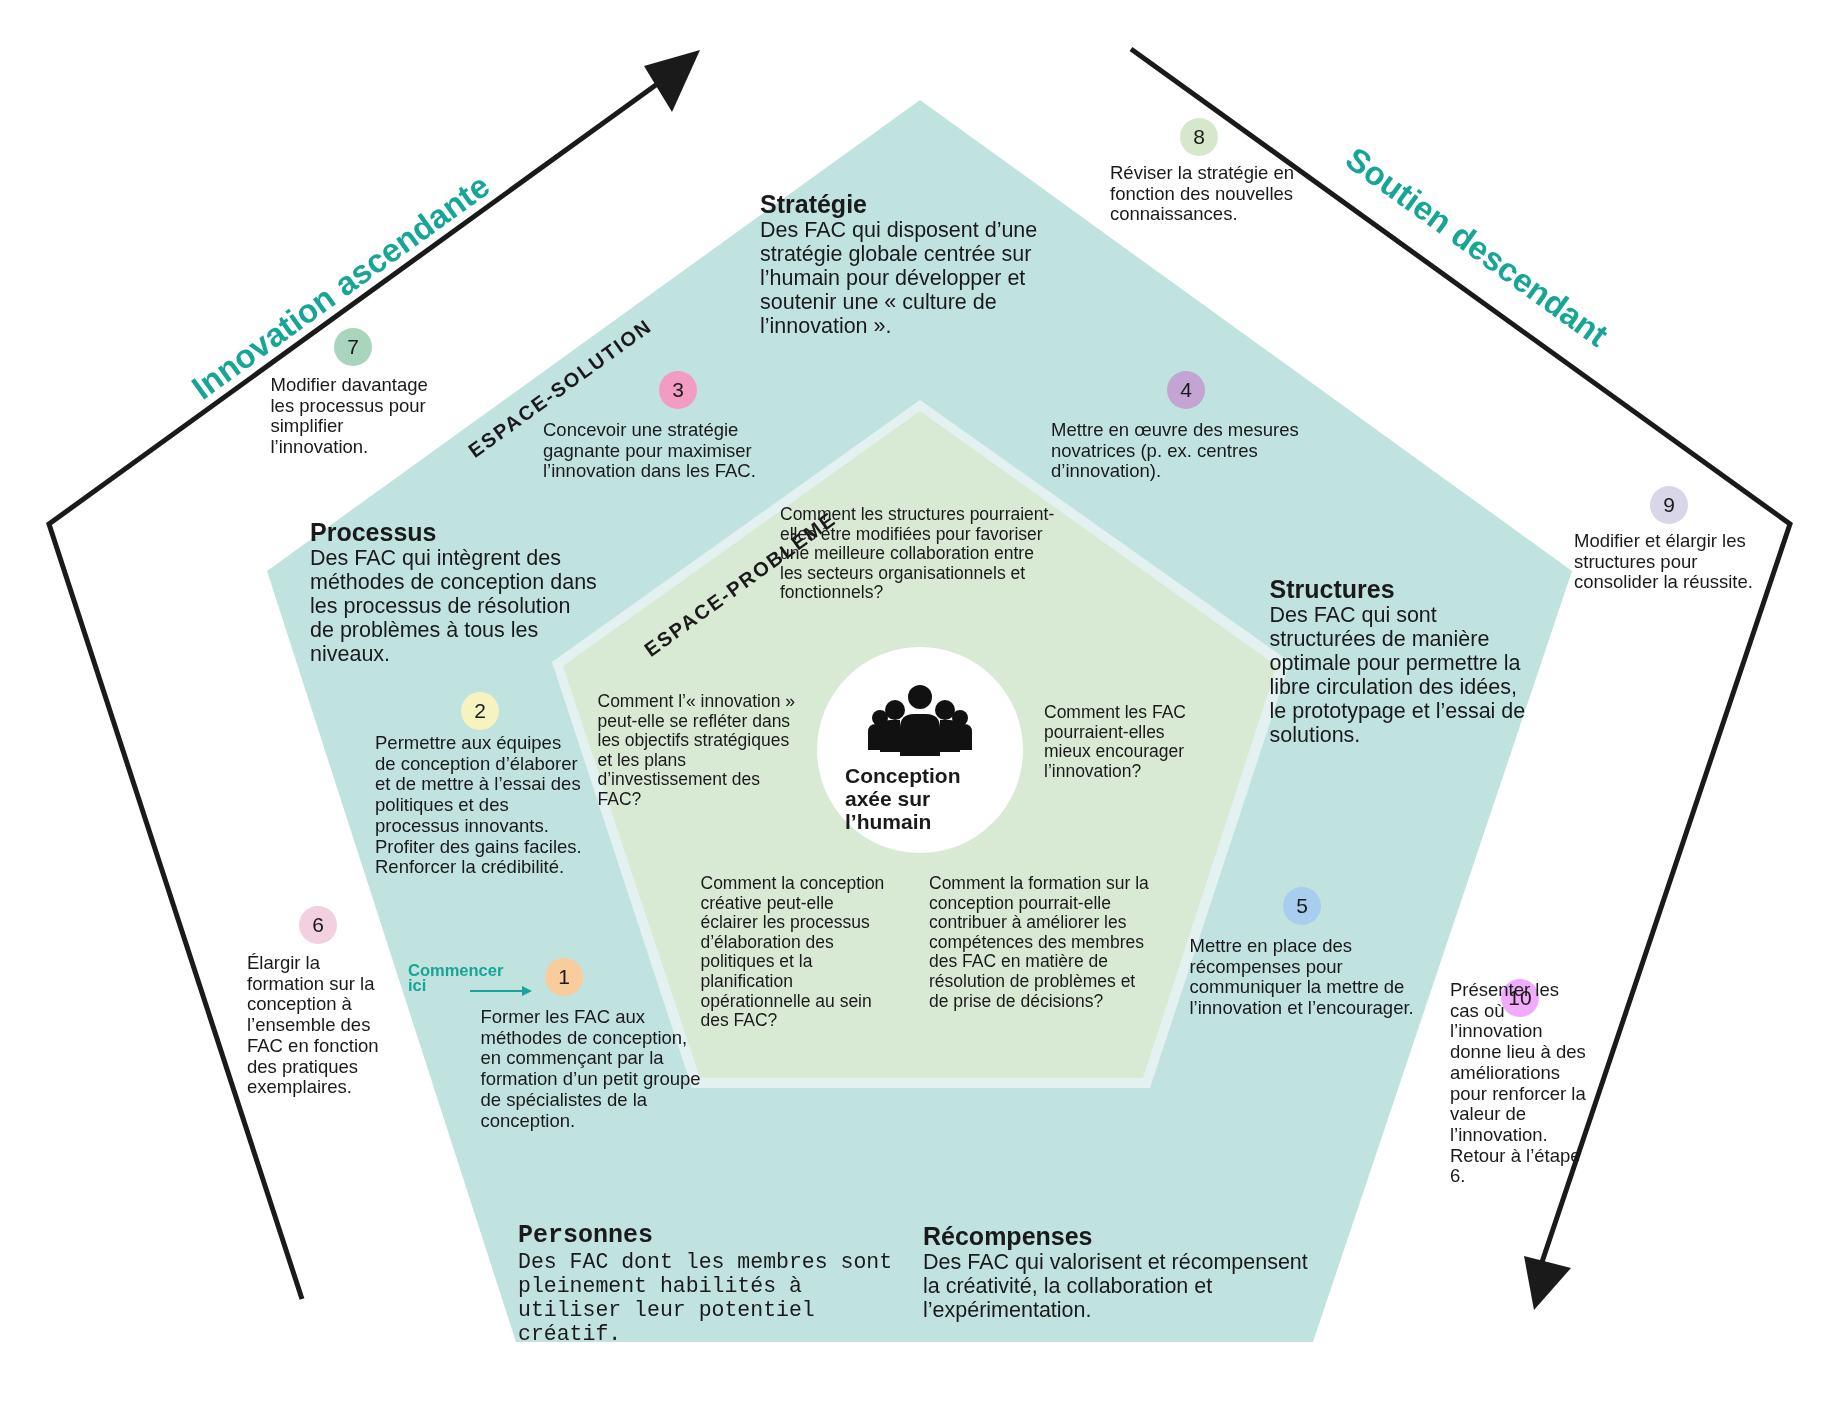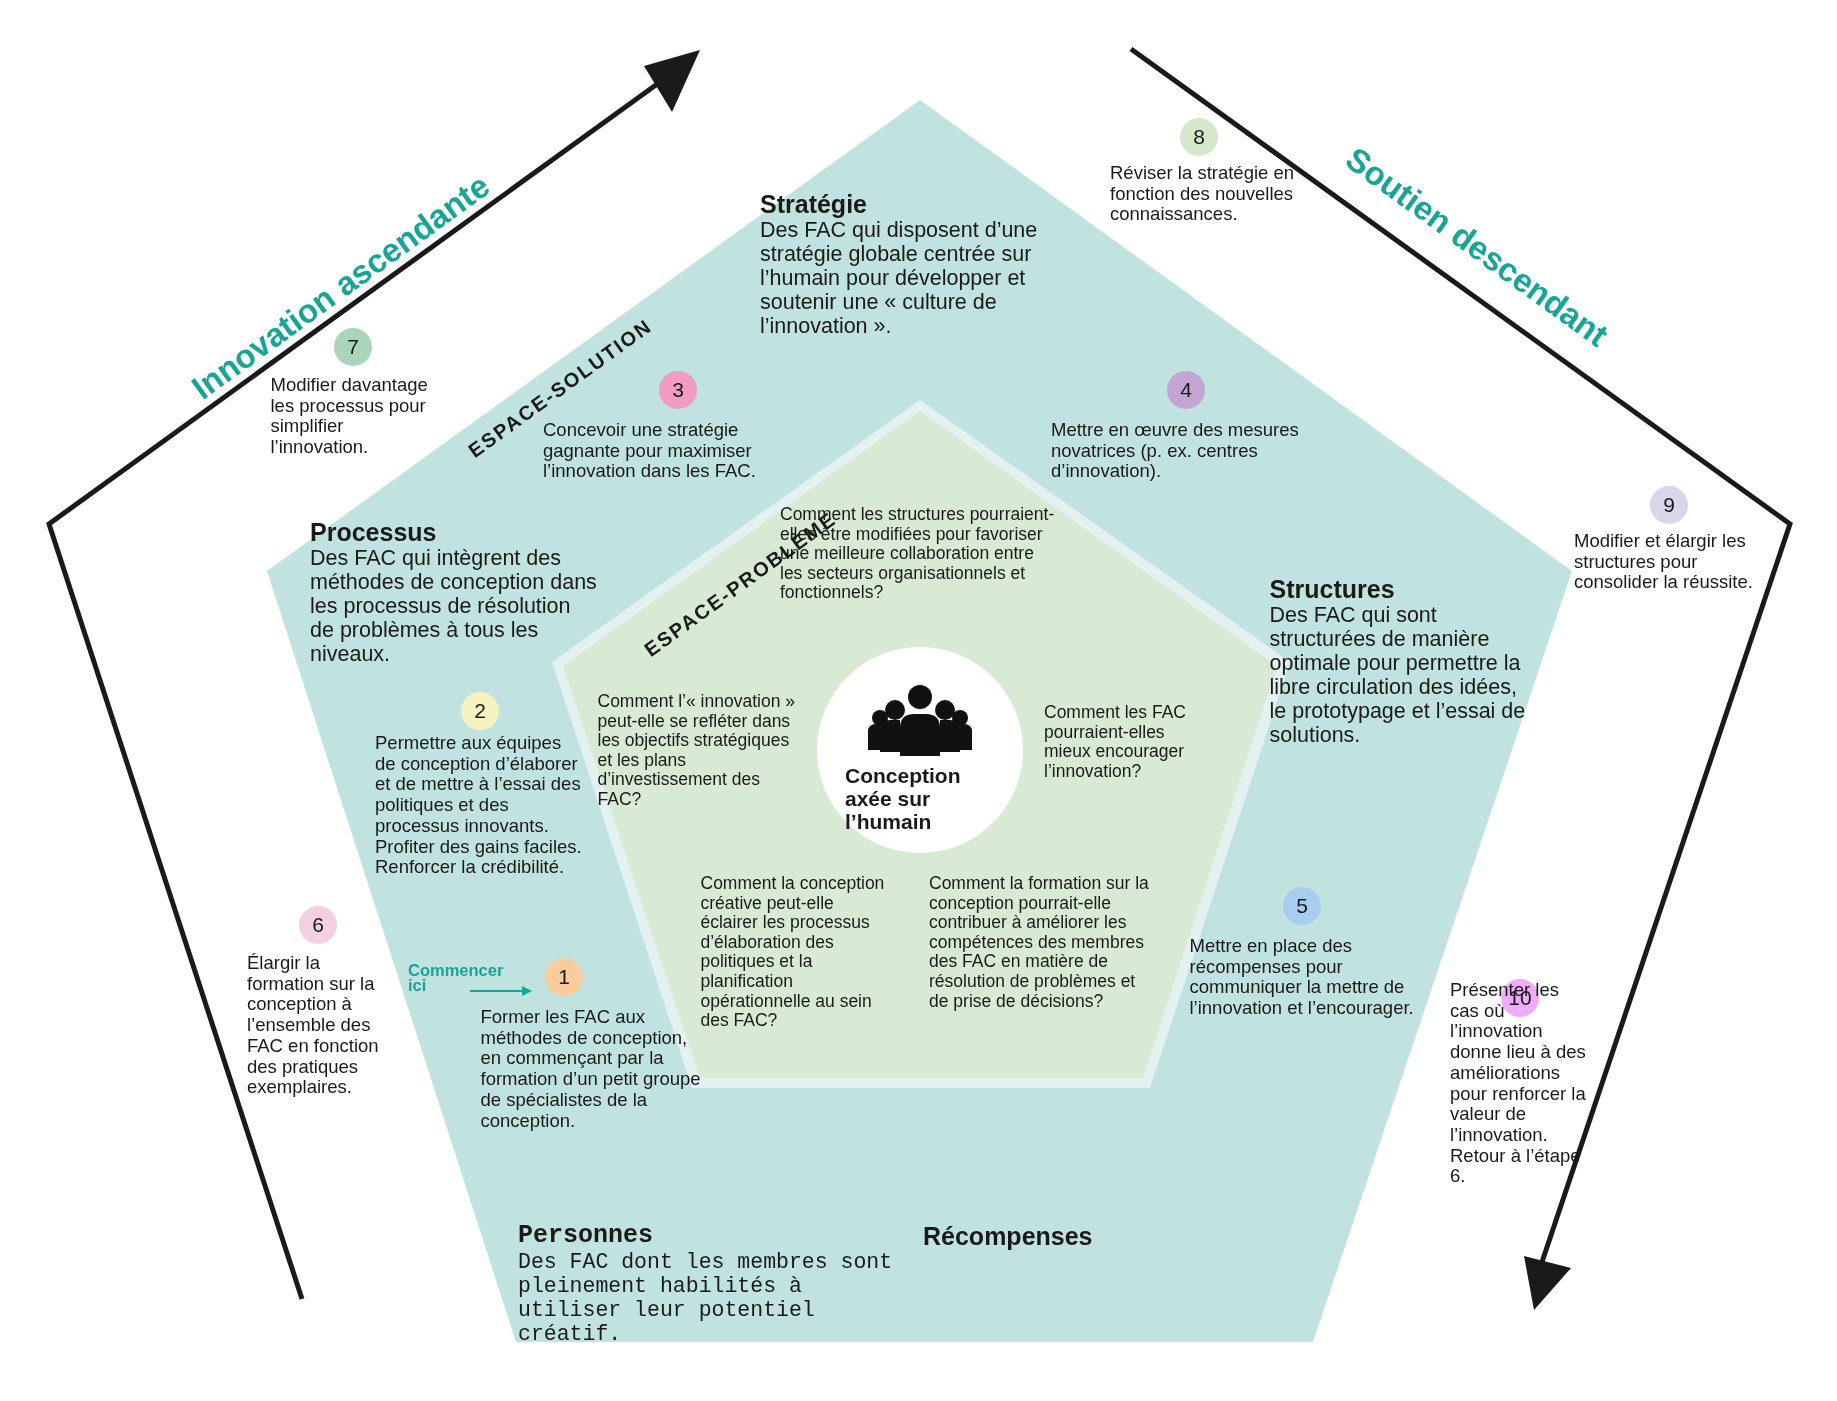--- a/index.html
+++ b/index.html
@@ -63,20 +63,21 @@
 <div class="txt" style="left:1402px;top:545px;width:265px;margin-top:30px;">
   <span class="pillar-title">Structures</span>
   <span class="pillar-desc">Des FAC qui sont structurées de manière optimale pour permettre la libre circulation des idées, le prototypage et l’essai de solutions.</span>
 </div>
 <div class="txt" style="left:708px;top:1222px;width:380px;font-family:Liberation Mono, monospace;">
   <span class="pillar-title">Personnes</span>
   <span class="pillar-desc">Des FAC dont les membres sont pleinement habilités à utiliser leur potentiel créatif.</span>
 </div>
 <div class="txt" style="left:1123px;top:1222px;width:400px;">
   <span class="pillar-title">Récompenses</span>
+  <span class="pillar-desc">Des FAC qui valorisent et récompensent la créativité, la collaboration et l’expérimentation.</span>
 </div>
 
 <div class="txt q-text" style="left:920px;top:505px;width:280px;">Comment les structures pourraient-elles être modifiées pour favoriser une meilleure collaboration entre les secteurs organisationnels et fonctionnels?</div>
 <div class="txt q-text" style="left:700px;top:692px;width:205px;">Comment l’« innovation » peut-elle se refléter dans les objectifs stratégiques et les plans d’investissement des FAC?</div>
 <div class="txt q-text" style="left:1129px;top:703px;width:170px;">Comment les FAC pourraient-elles mieux encourager l’innovation?</div>
 <div class="txt q-text" style="left:793px;top:874px;width:185px;">Comment la conception créative peut-elle éclairer les processus d’élaboration des politiques et la planification opérationnelle au sein des FAC?</div>
 <div class="txt q-text" style="left:1044px;top:874px;width:230px;">Comment la formation sur la conception pourrait-elle contribuer à améliorer les compétences des membres des FAC en matière de résolution de problèmes et de prise de décisions?</div>
 
 <div class="txt center-label" style="left:920px;top:764px;width:150px;">Conception axée sur l’humain</div>
 

